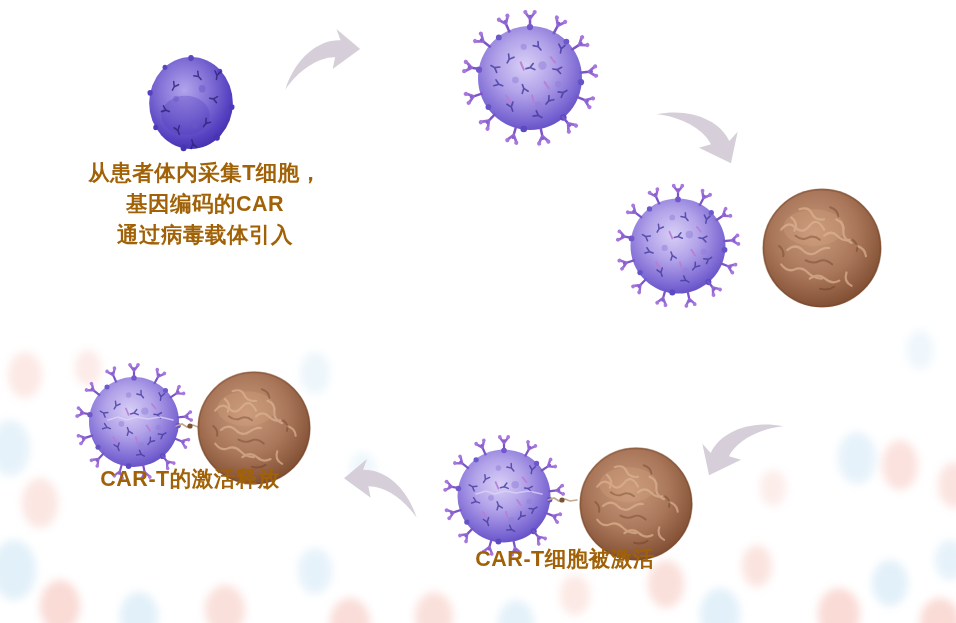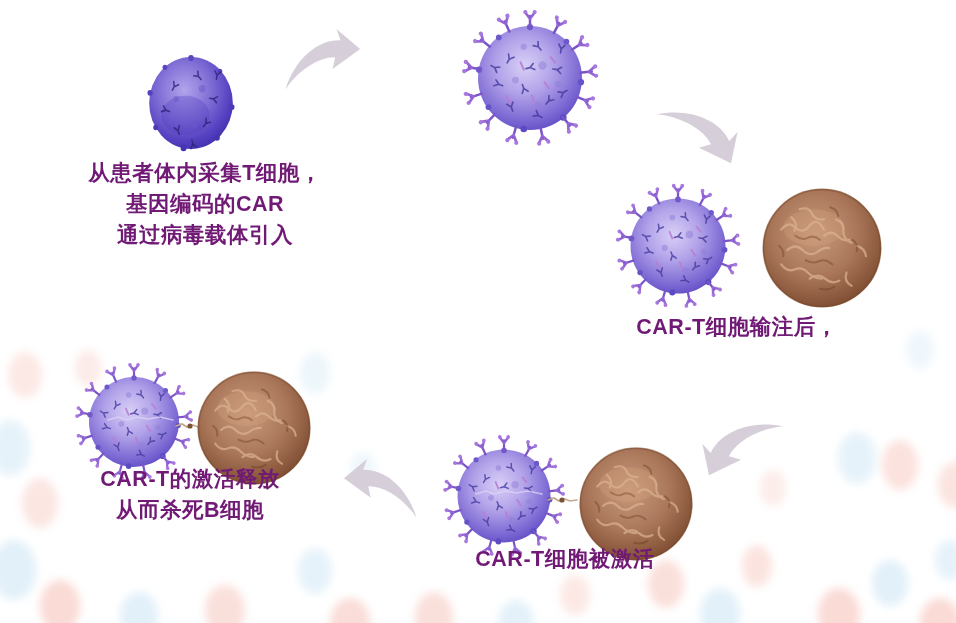--- a/index.html
+++ b/index.html
@@ -2,21 +2,21 @@
 <html><head>
 <meta charset="utf-8">
 <style>
   html,body{margin:0;padding:0;background:#fff;}
   #stage{
     position:relative;width:956px;height:623px;overflow:hidden;background:#ffffff;
     font-family:"Liberation Sans","DejaVu Sans",sans-serif;
   }
   .blob{position:absolute;border-radius:50%;filter:blur(4px);pointer-events:none;}
   .caption{
-    position:absolute;text-align:center;color:#701a75;font-weight:700;
+    position:absolute;text-align:center;color:#a16207;font-weight:700;
     font-size:21.5px;line-height:31px;letter-spacing:.5px;
   }
   .illus{position:absolute;}
   .arrow{position:absolute;}
   .arrow svg{display:block;width:100%;height:100%;}
 </style>
 </head>
 <body>
 
 <div id="stage">
@@ -227,21 +227,20 @@
   <svg class="illus" style="left:612px;top:174px" width="282" height="140" viewBox="0 0 282 140">
     <g>
         <use href="#carT" transform="translate(66,72) scale(0.95)"></use>
       </g>
     <g>
         <use href="#tumor" transform="translate(210,74) scale(1.02)"></use>
       </g>
   </svg>
 
   <div class="caption" style="left:572px;top:312px;width:330px">
-    <div>CAR-T细胞输注后，</div>
   </div>
 
   <div class="arrow" style="left:694px;top:404px;width:86px;height:82px;transform:scaleX(-1) rotate(58deg)">
     <svg viewBox="0 0 100 80">
         <use href="#swoosh" fill="#d6cfda"></use>
       </svg>
   </div>
 
   <svg class="illus" style="left:436px;top:422px" width="272" height="156" viewBox="0 0 272 156">
     <g>
@@ -274,16 +273,15 @@
     <g>
         <use href="#link" transform="translate(106,84)"></use>
       </g>
     <g>
         <use href="#tumor" transform="translate(184,86) scale(0.97)"></use>
       </g>
   </svg>
 
   <div class="caption" style="left:25px;top:464px;width:330px">
     <div>CAR-T的激活释放</div>
-    <div>从而杀死B细胞</div>
   </div>
 
 </div>
 
 </body></html>

